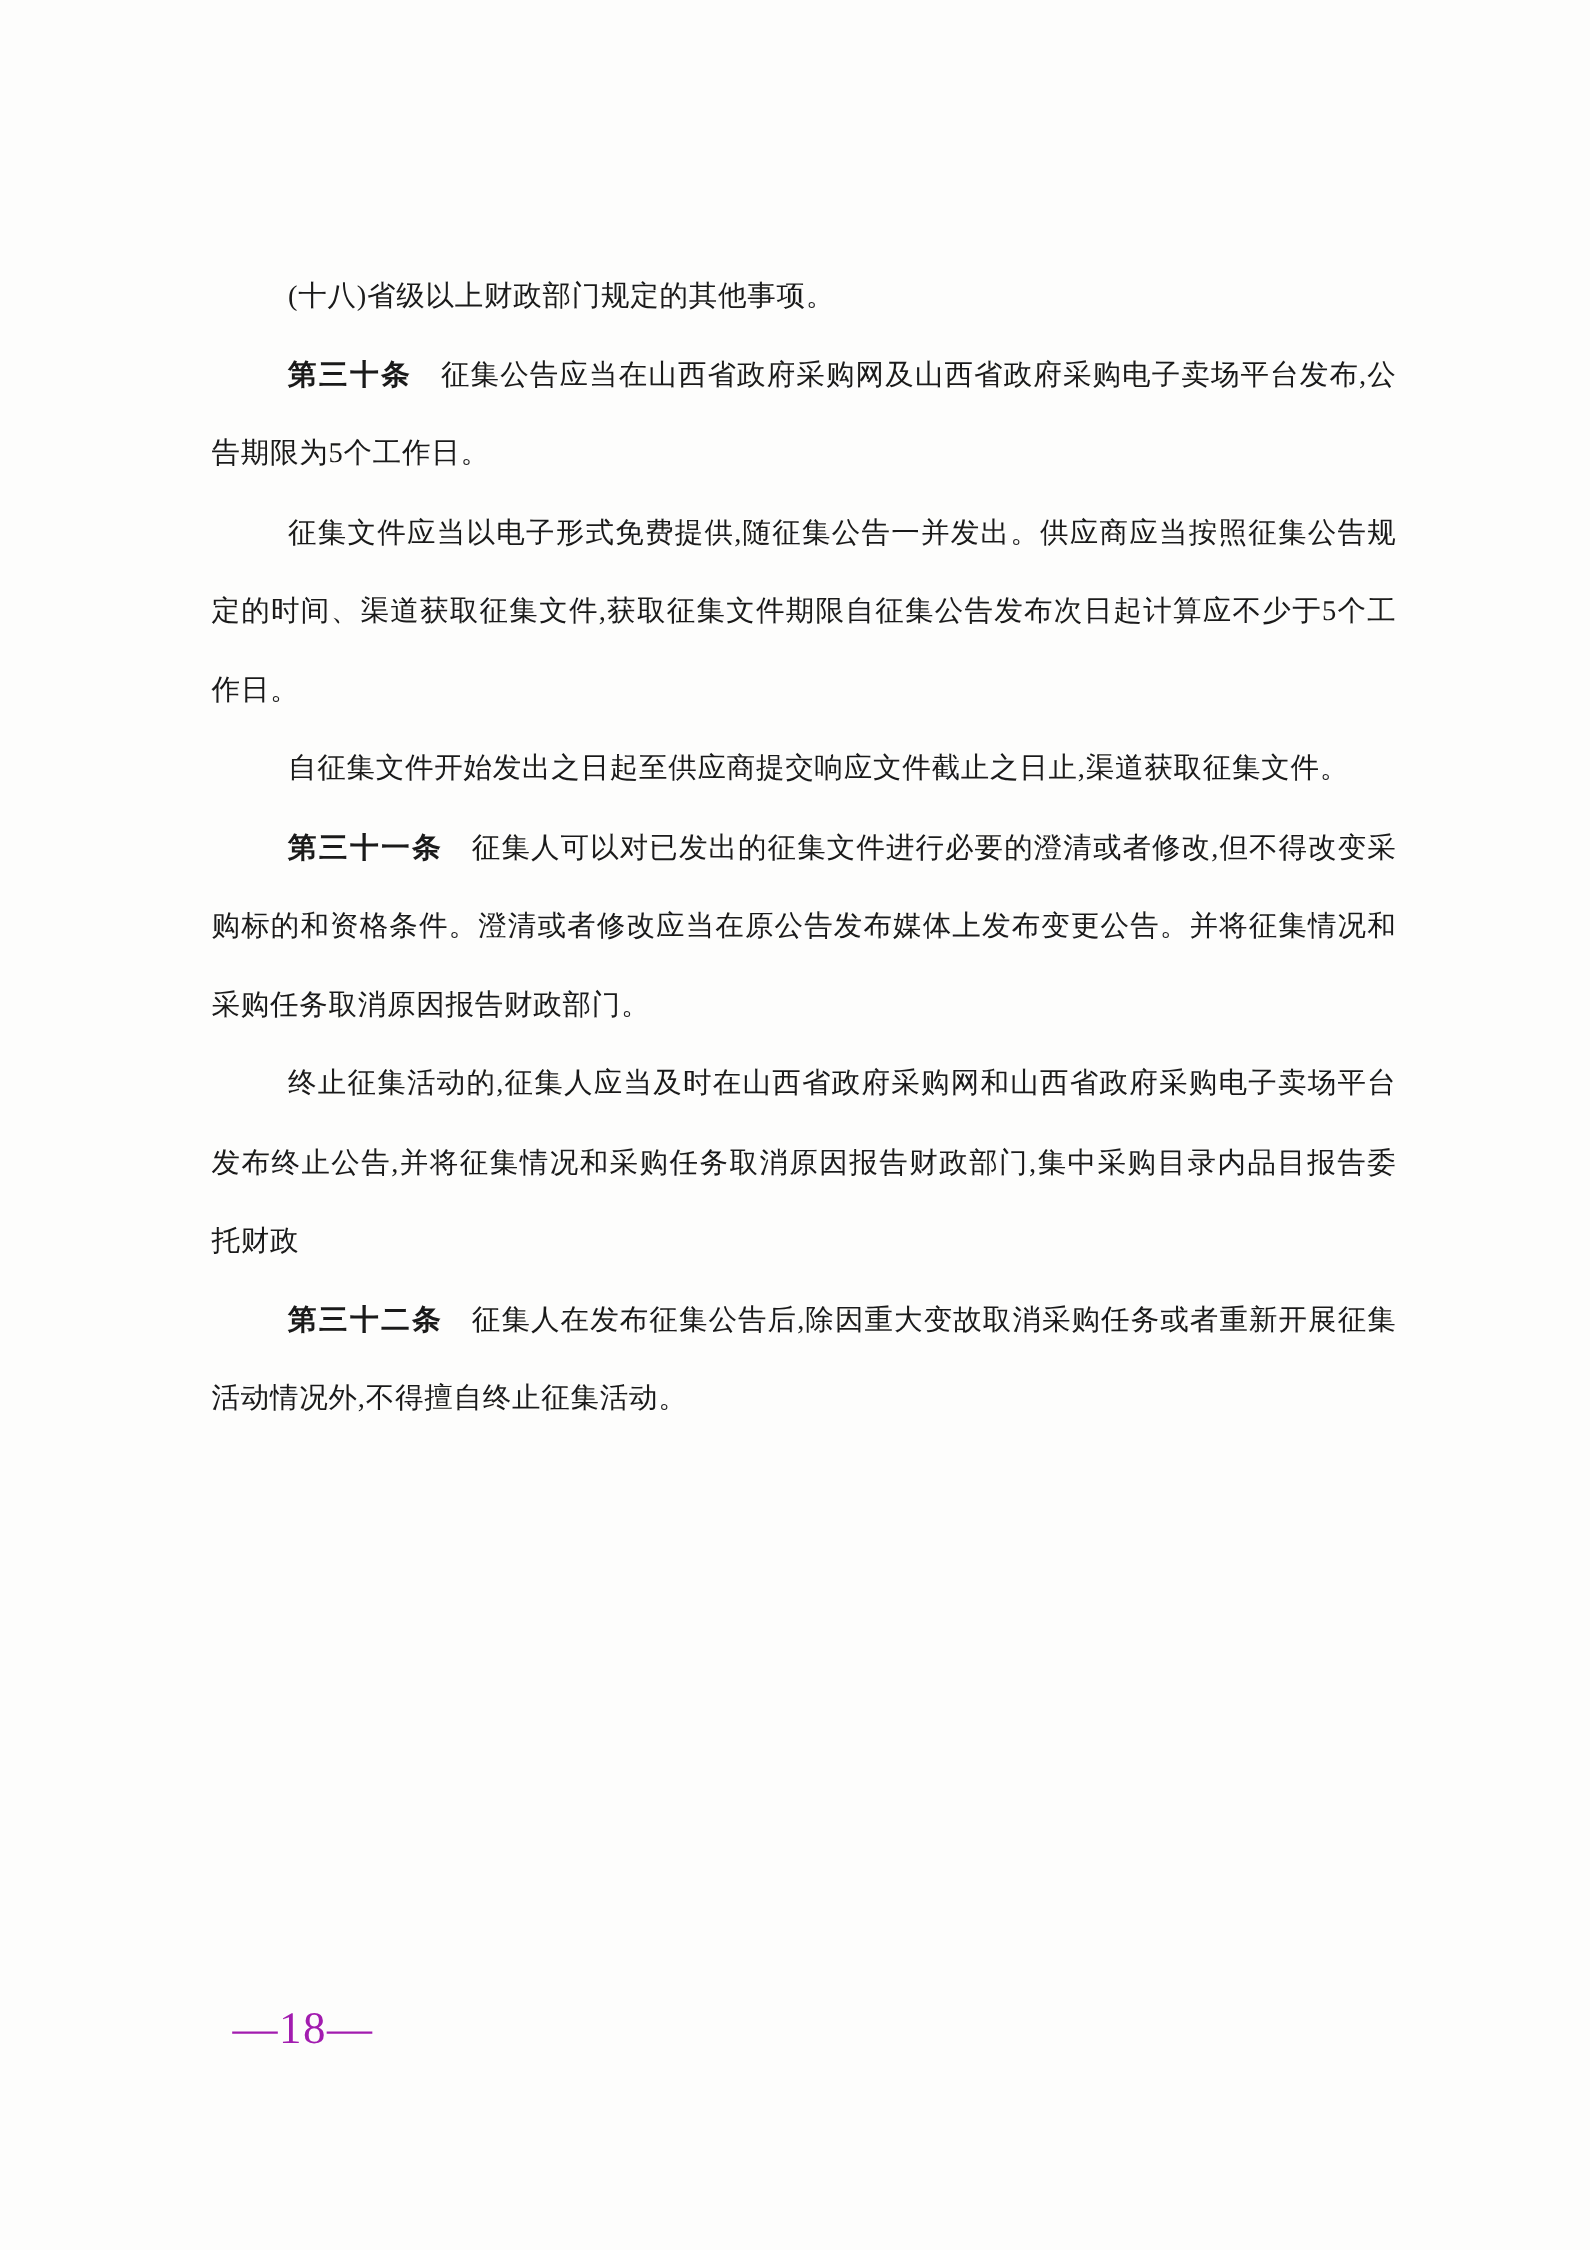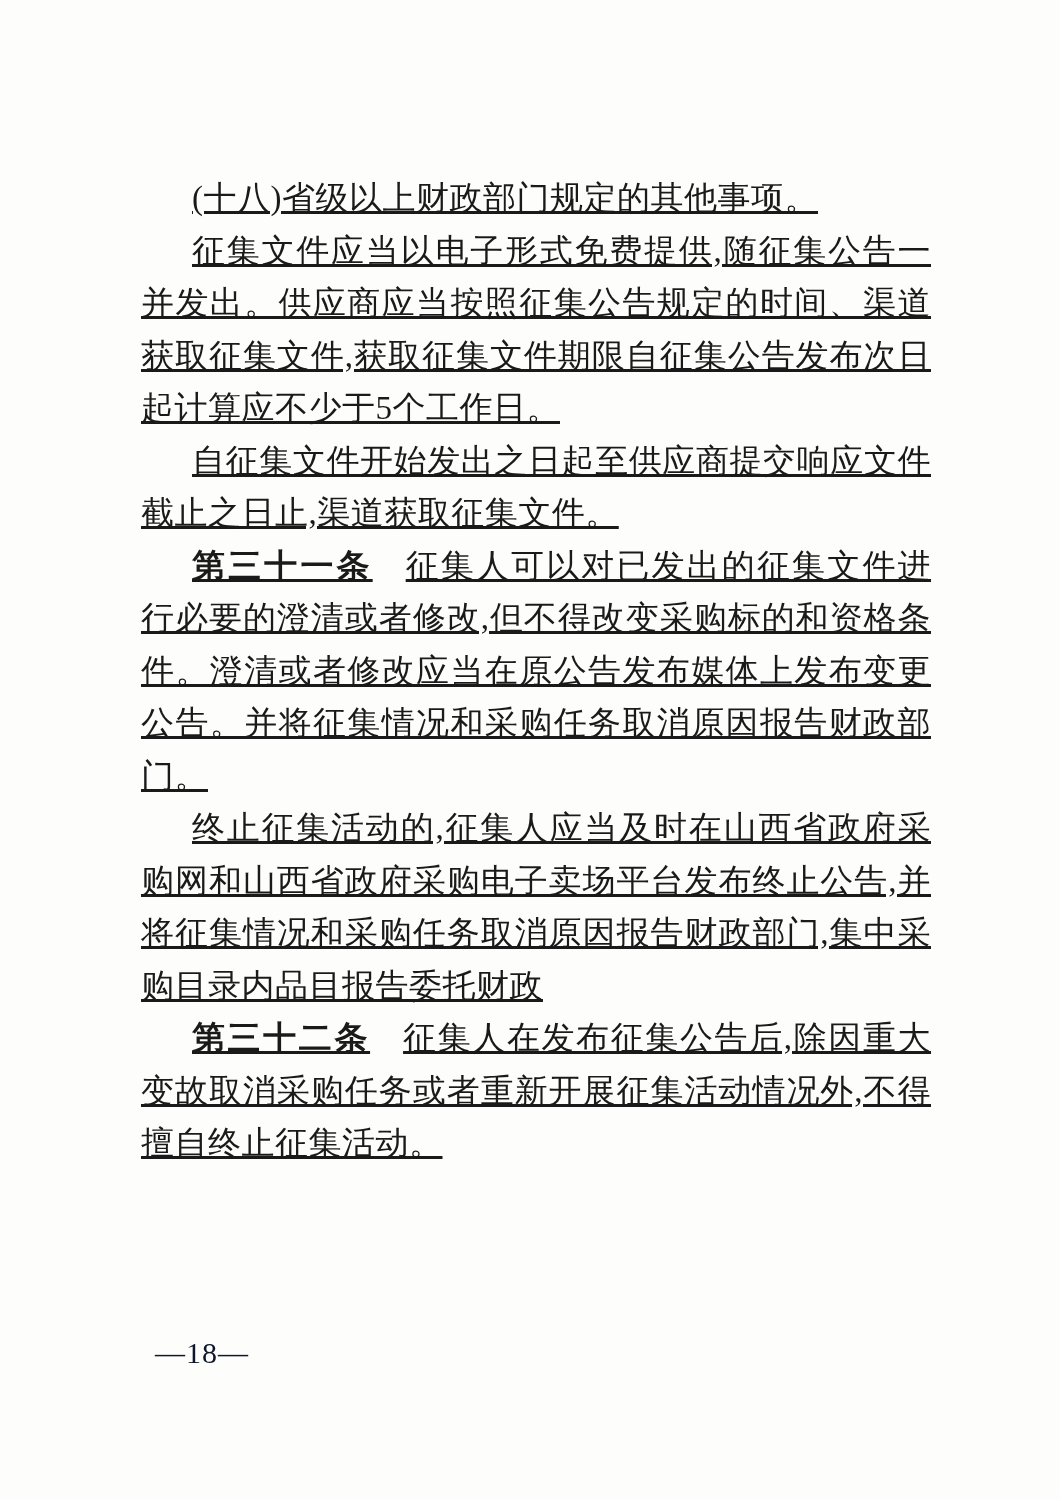--- a/index.html
+++ b/index.html
@@ -18,54 +18,54 @@
   }
   .content {
     position: absolute;
     left: 141px;
     top: 172px;
     width: 790px;
   }
   p.para {
     margin: 0;
     padding: 0;
-    font-size: 33px;
+    font-size: 19px;
     line-height: 52.5px;
     text-align: justify;
     text-justify: inter-character;
     text-indent: 51px;
     letter-spacing: 0.5px;
     word-break: break-all;
-    text-decoration: underline;
   }
   .article-no {
     font-weight: bold;
     margin-right: 1em;
     letter-spacing: 1.5px;
   }
   .page-footer {
     position: absolute;
     left: 155px;
     top: 1336px;
     font-size: 30px;
     line-height: 34px;
     letter-spacing: 1px;
-    color: #0f172a;
+    color: #a21caf;
     white-space: nowrap;
   }
 </style>
 </head>
 <body>
 
 <div class="page">
 
   <div class="content">
 
     <p class="para"><span>(十八)省级以上财政部门规定的其他事项。</span></p>
 
+    <p class="para"><b class="article-no">第三十条</b><span>征集公告应当在山西省政府采购网及山西省政府采购电子卖场平台发布,公告期限为5个工作日。</span></p>
 
     <p class="para"><span>征集文件应当以电子形式免费提供,随征集公告一并发出。供应商应当按照征集公告规定的时间、渠道获取征集文件,获取征集文件期限自征集公告发布次日起计算应不少于5个工作日。</span></p>
 
     <p class="para"><span>自征集文件开始发出之日起至供应商提交响应文件截止之日止,渠道获取征集文件。</span></p>
 
     <p class="para"><b class="article-no">第三十一条</b><span>征集人可以对已发出的征集文件进行必要的澄清或者修改,但不得改变采购标的和资格条件。澄清或者修改应当在原公告发布媒体上发布变更公告。并将征集情况和采购任务取消原因报告财政部门。</span></p>
 
 
     <p class="para"><span>终止征集活动的,征集人应当及时在山西省政府采购网和山西省政府采购电子卖场平台发布终止公告,并将征集情况和采购任务取消原因报告财政部门,集中采购目录内品目报告委托财政</span></p>
 

